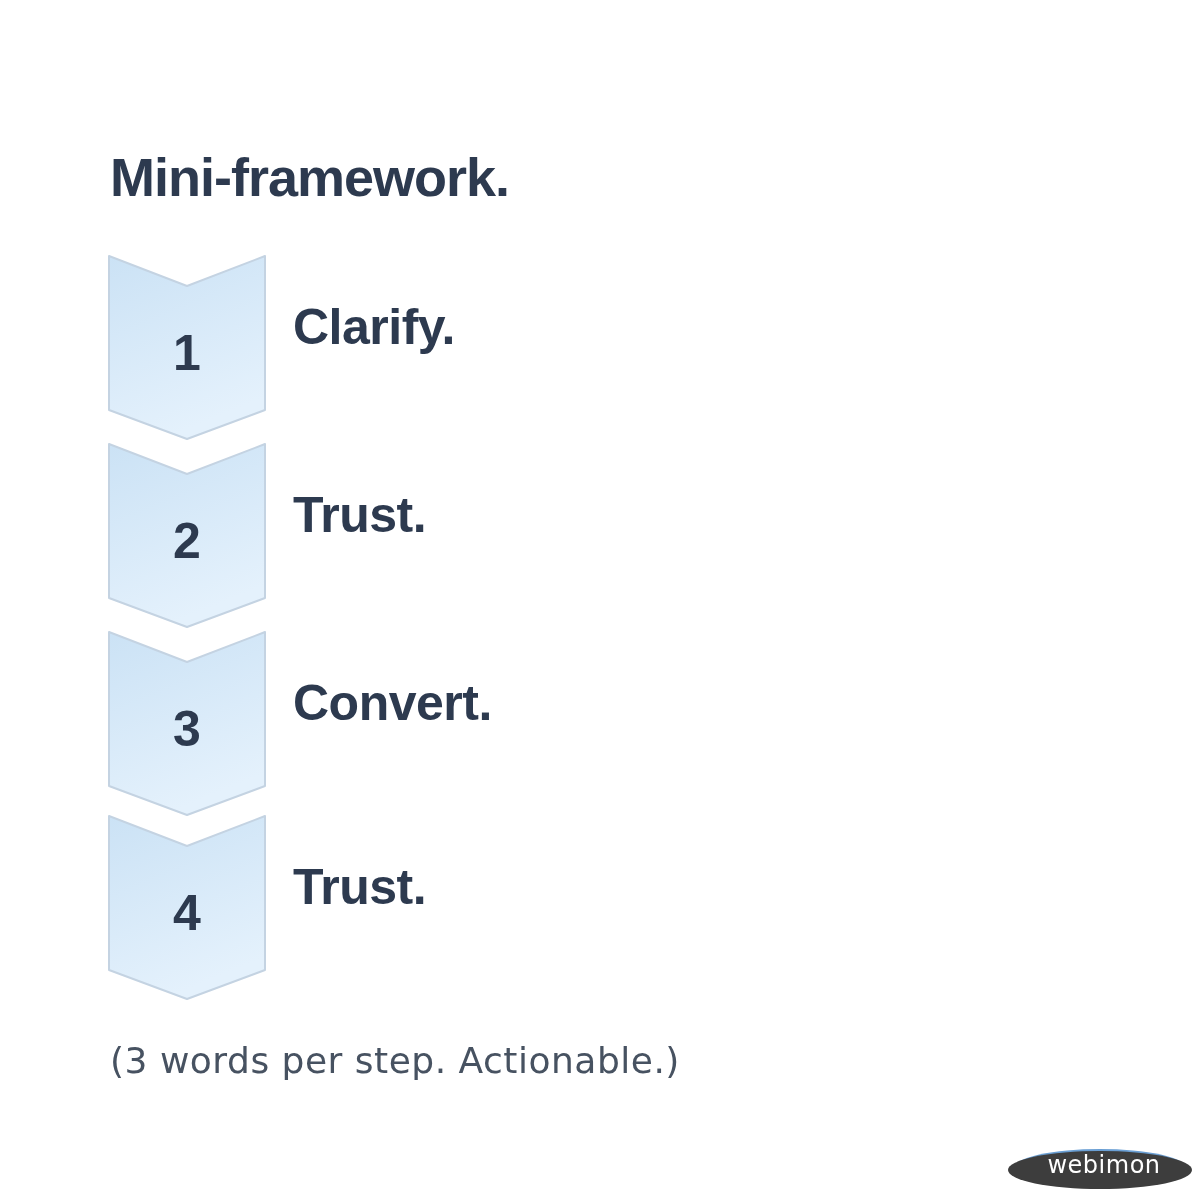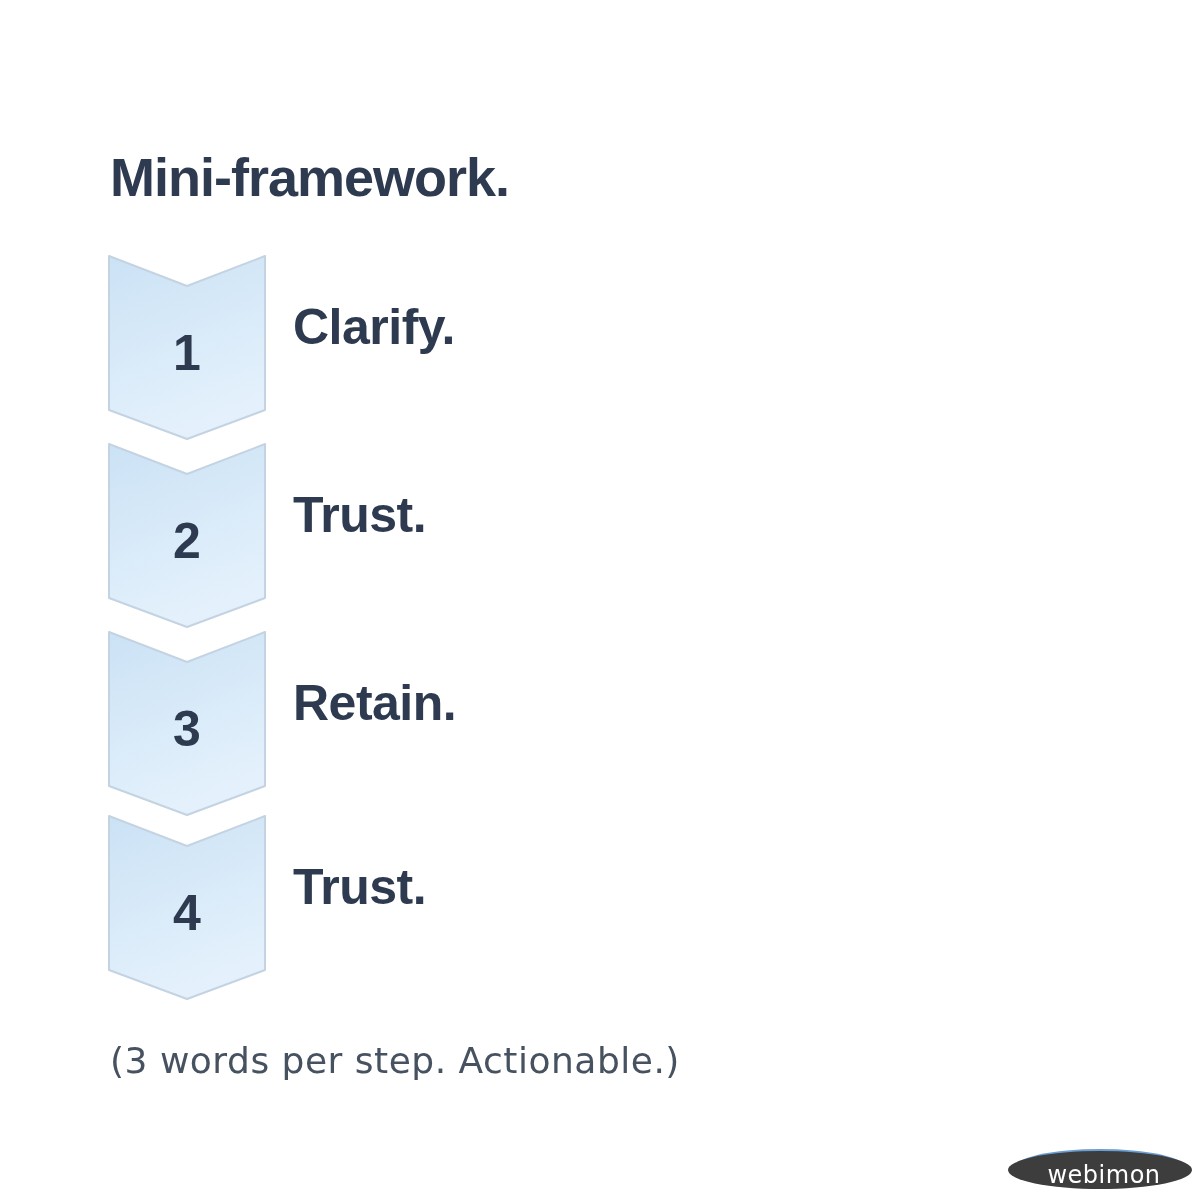--- a/index.html
+++ b/index.html
@@ -89,21 +89,21 @@
   }
   .brand-badge {
     position: absolute;
     left: 1008px;
     top: 1151px;
     width: 184px;
     height: 38px;
     border-radius: 50%;
     background: var(--badge-bg, #3d3d3d);
     display: flex;
-    align-items: flex-end;
+    align-items: flex-start;
     justify-content: center;
   }
   .brand-badge-label {
     font-family: "DejaVu Sans", sans-serif;
     font-size: 24px;
     font-weight: 400;
     color: var(--badge-text, #ffffff);
     letter-spacing: 0.5px;
     padding-left: 8px;
   }
@@ -153,21 +153,21 @@
         <defs>
           <linearGradient id="chevGrad3" x1="0" y1="0" x2="0.35" y2="1">
             <stop offset="0" stop-color="#cbe2f5"></stop>
             <stop offset="1" stop-color="#e4f1fc"></stop>
           </linearGradient>
         </defs>
         <path d="M1 1 L79 31 L157 1 L157 155 L79 184 L1 155 Z" fill="url(#chevGrad3)" stroke="#c4d3e2" stroke-width="2" stroke-linejoin="round"></path>
       </svg>
       <div class="step-number">3</div>
     </div>
-    <div class="step-label">Retain.</div>
+    <div class="step-label">Convert.</div>
   </div>
 
   <div class="step-row row-4">
     <div class="chevron">
       <svg width="158" height="185" viewBox="0 0 158 185">
         <defs>
           <linearGradient id="chevGrad4" x1="0" y1="0" x2="0.35" y2="1">
             <stop offset="0" stop-color="#cbe2f5"></stop>
             <stop offset="1" stop-color="#e4f1fc"></stop>
           </linearGradient>

